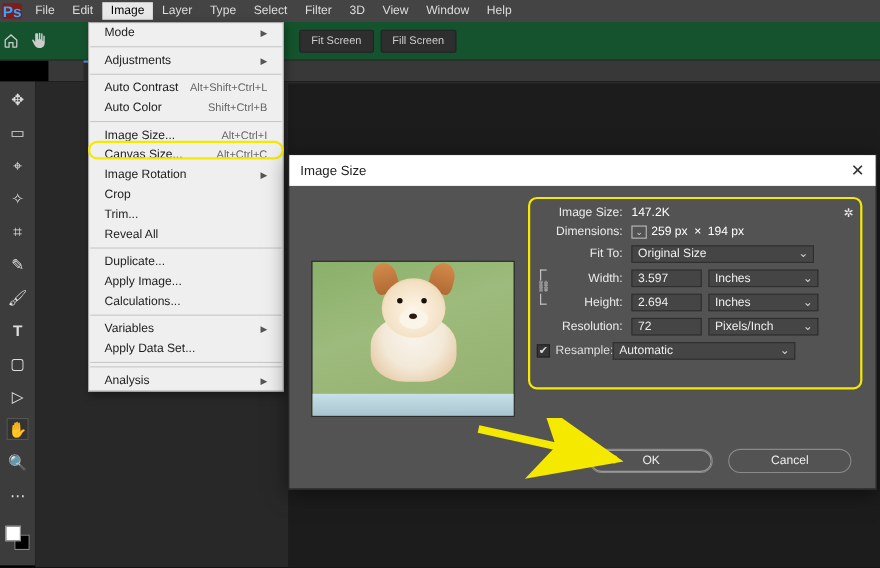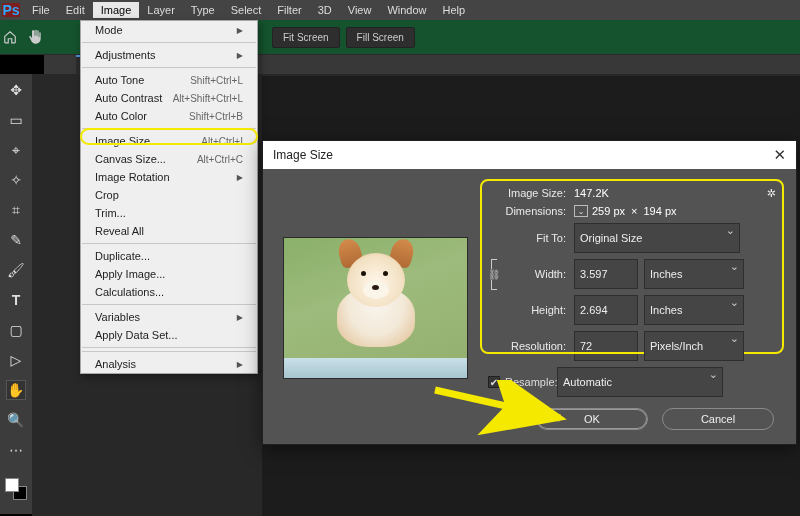--- a/index.html
+++ b/index.html
@@ -57,21 +57,21 @@
   .pup .eyeL,.pup .eyeR{position:absolute; width:5px; height:5px; background:#1a1209; border-radius:50%; top:-16px;}
   .pup .eyeL{left:24px;} .pup .eyeR{left:46px;}
   .preview .floor { position:absolute; left:0; right:0; bottom:0; height:20px; background: linear-gradient(#c9e0e8,#a7c5cf);}
 
   .panel { flex: 1; position: relative;}
   .hlPanel { position:absolute; left: -8px; top: -8px; right: -8px; height: 175px; border: 2px solid #f5e900; border-radius: 8px; pointer-events:none;}
   .row { display:flex; align-items:center; margin-bottom: 6px; }
   .lab { width: 86px; text-align: right; padding-right: 8px; color:#eaeaea;}
   .val { color:#fff; }
   .dimicon { width:14px; height:12px; border:1px solid #bbb; display:inline-flex; align-items:center; justify-content:center; margin-right:4px; font-size:8px; color:#ddd;}
-  .field { background: #454545; border: 1px solid #2e2e2e; color: #eee; font-size: 11px; height: 30px; padding: 0 5px; }
+  .field { background: #454545; border: 1px solid #2e2e2e; color: #eee; font-size: 11px; height: 16px; padding: 0 5px; }
   .w64{width:64px;} .w100{width:100px;} .w166{width:166px;}
   .link { width: 12px; display:flex; flex-direction:column; align-items:center; margin-right: 4px; color:#ccc;}
   .link .ln{ width:6px; height:10px; border-left:1px solid #ccc; border-top:1px solid #ccc;}
   .link .lk{ font-size:10px;}
   .link .lb{ width:6px; height:10px; border-left:1px solid #ccc; border-bottom:1px solid #ccc;}
   .chk { width:12px; height:12px; background:#353535; border:1px solid #222; display:inline-flex; align-items:center; justify-content:center; margin-right:5px; color:#ddd; font-size:10px;}
   .gear { position:absolute; right: 0px; top: 0px; color:#e8e8e8;}
   .sel-wrap { position: relative; display: inline-block; }
   .sel-wrap::after { content: "⌄"; position: absolute; right: 5px; top: 1px; color: #ccc; font-size: 11px; pointer-events: none; }
 
@@ -145,24 +145,20 @@
 
 <div class="menu">
   <div class="mi sub">
       <span>Mode</span>
     </div>
   <div class="sep"></div>
   <div class="mi sub">
       <span>Adjustments</span>
     </div>
   <div class="sep"></div>
-  <div class="mi">
-      <span>Auto Tone</span>
-      <span class="sc">Shift+Ctrl+L</span>
-    </div>
   <div class="mi">
       <span>Auto Contrast</span>
       <span class="sc">Alt+Shift+Ctrl+L</span>
     </div>
   <div class="mi">
       <span>Auto Color</span>
       <span class="sc">Shift+Ctrl+B</span>
     </div>
   <div class="sep"></div>
   <div class="mi">

